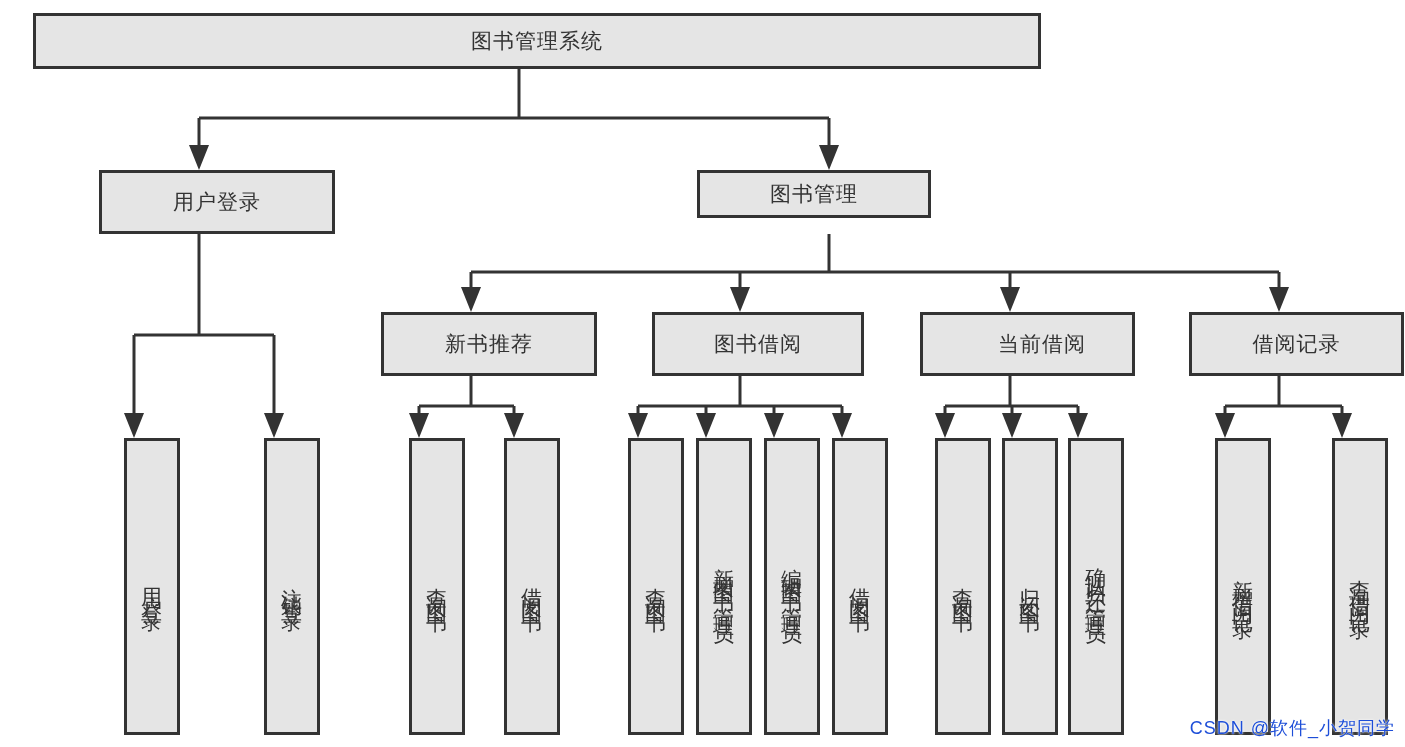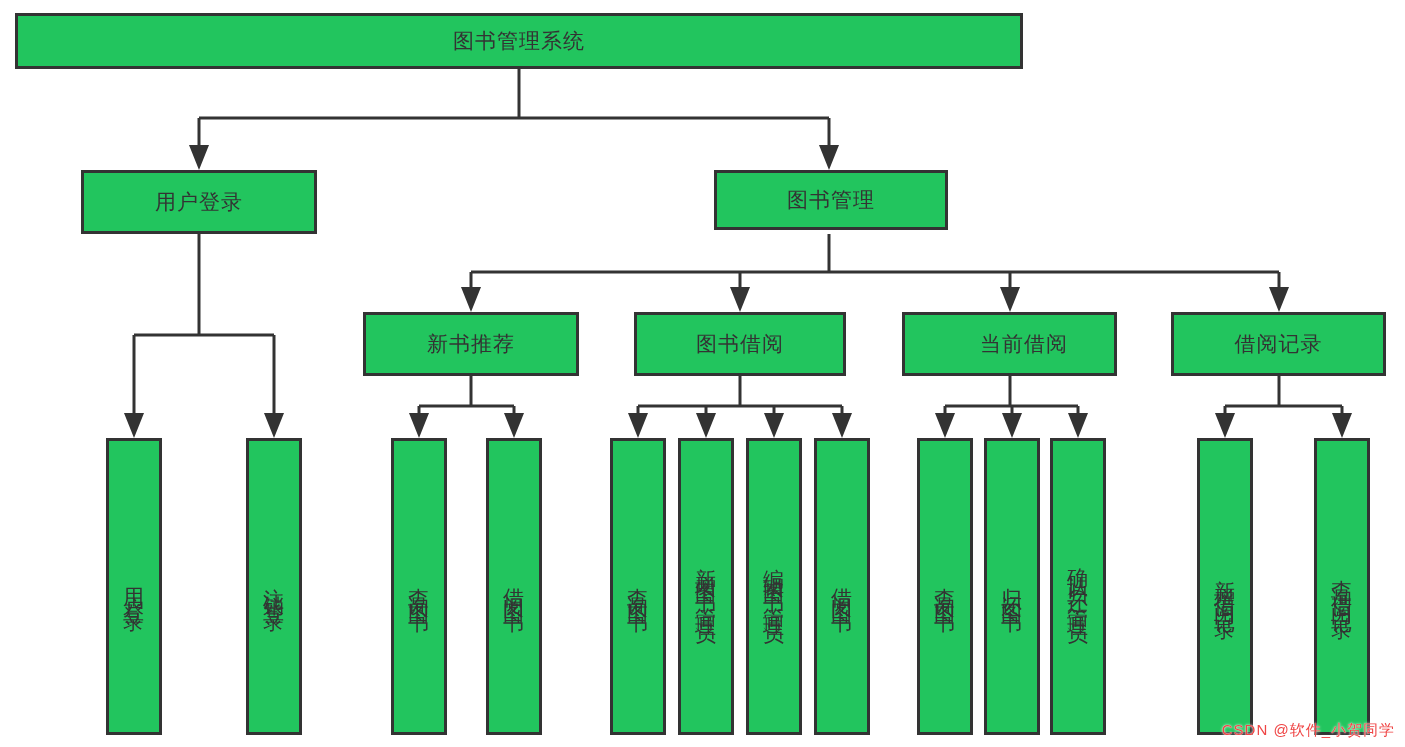--- a/index.html
+++ b/index.html
@@ -20,42 +20,43 @@
     position: absolute;
     left: 0;
     top: 0;
     width: 1405px;
     height: 747px;
   }
   .box {
     position: absolute;
     box-sizing: border-box;
     border: 3px solid #333333;
-    background: #22c55e;
+    background: #e5e5e5;
     display: flex;
     align-items: center;
     justify-content: center;
     font-size: 21px;
     color: #333333;
     letter-spacing: 1px;
+    margin-left: 18px;
   }
   .leaf .vtext {
     writing-mode: vertical-rl;
     text-orientation: mixed;
     letter-spacing: 8px;
     line-height: 1;
     font-size: 21px;
     white-space: nowrap;
   }
   .watermark {
     position: absolute;
     right: 10px;
     bottom: 7px;
-    font-size: 15px;
-    color: #ef4444;
+    font-size: 18px;
+    color: #1d4ed8;
     letter-spacing: 1px;
     text-shadow: 0 0 3px #ffffff, 0 0 1px #ffffff;
     white-space: nowrap;
     pointer-events: none;
   }
 </style>
 </head>
 <body>
 
 <div class="canvas">
@@ -133,21 +134,21 @@
     </g>
   </svg>
 
   <div class="box" style="left:15px; top:13px; width:1008px; height:56px;">
     <span>图书管理系统</span>
   </div>
 
   <div class="box" style="left:81px; top:170px; width:236px; height:64px;">
     <span>用户登录</span>
   </div>
-  <div class="box" style="left:714px; top:170px; width:234px; height:60px;">
+  <div class="box" style="left:679px; top:170px; width:234px; height:48px;">
     <span>图书管理</span>
   </div>
 
   <div class="box" style="left:634px; top:312px; width:212px; height:64px;">
     <span>图书借阅</span>
   </div>
   <div class="box" style="left:363px; top:312px; width:216px; height:64px;">
     <span>新书推荐</span>
   </div>
   <div class="box" style="left:902px; top:312px; width:215px; height:64px;padding-left:29px;">

